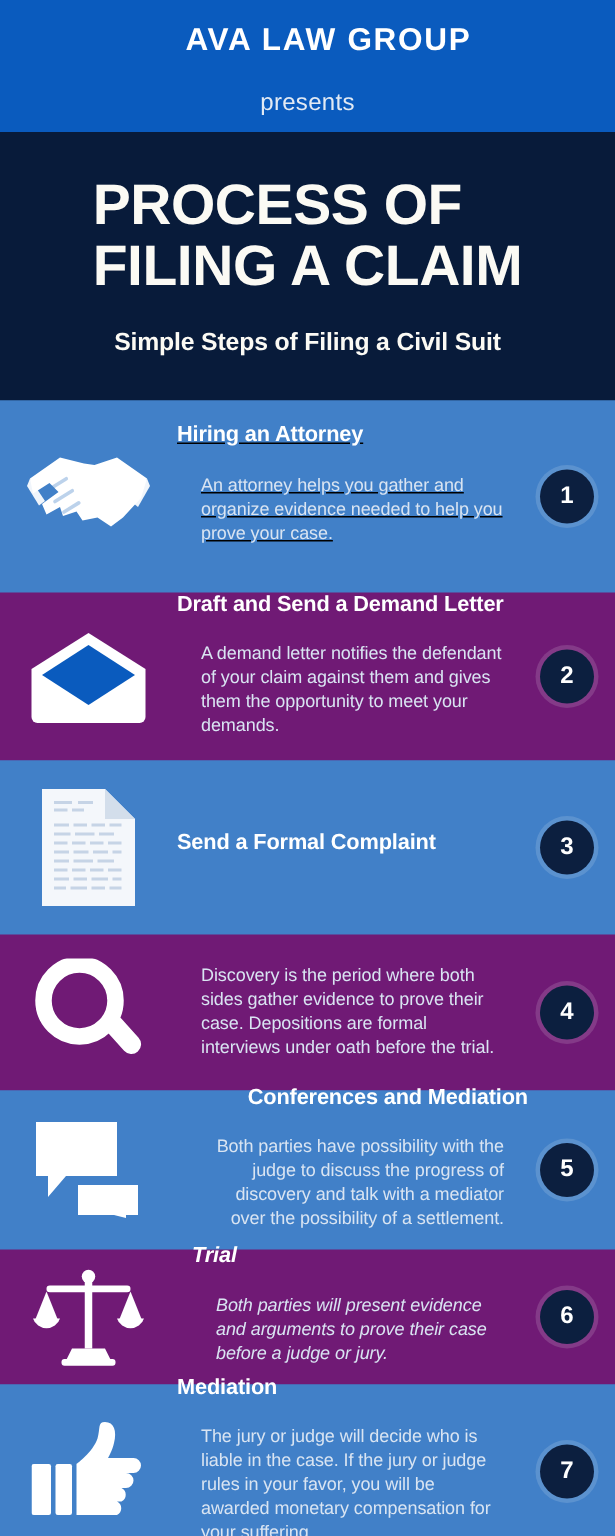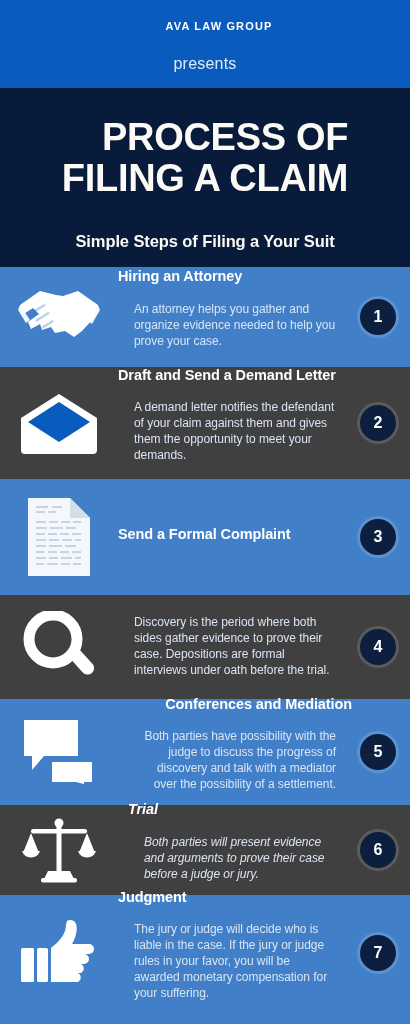--- a/index.html
+++ b/index.html
@@ -26,21 +26,21 @@
     background: #0A5BBE;
     display: flex;
     flex-direction: column;
     align-items: center;
     justify-content: center;
     box-sizing: border-box;
     padding-top: 4px;
   }
   .brand-name {
     color: #ffffff;
-    font-size: 11px;
+    font-size: 21px;
     font-weight: bold;
     letter-spacing: 1.15px;
     line-height: 1;
     margin-left: 28px;
   }
   .brand-presents {
     color: #E2EAF4;
     font-size: 16px;
     font-weight: normal;
     letter-spacing: .2px;
@@ -57,23 +57,23 @@
     justify-content: center;
     box-sizing: border-box;
     padding: 0 10px 4px;
   }
   .main-title {
     color: #FBFAF4;
     font-size: 38px;
     font-weight: bold;
     line-height: 1.09;
     letter-spacing: -0.3px;
-    text-align: right;
+    text-align: left;
     text-transform: uppercase;
-    margin: 17px;
+    margin: 4px;
   }
   .main-title .line {
     display: block;
   }
   .subtitle {
     color: #FBFAF4;
     font-size: 16.5px;
     font-weight: bold;
     text-align: center;
     margin-top: 16px;
@@ -85,21 +85,21 @@
     display: block;
   }
   .step {
     position: relative;
     box-sizing: border-box;
     display: flex;
     align-items: flex-start;
     padding: 0 10px 0 0;
   }
   .step.tone-light { background: #4180C8; }
-  .step.tone-dark  { background: #404040; justify-content: flex-end; }
+  .step.tone-dark  { background: #701a75; justify-content: flex-end; }
 
   .step-icon {
     flex: 0 0 118px;
     width: 118px;
     display: flex;
     align-items: center;
     justify-content: center;
     align-self: center;
   }
   .step-icon svg { display: block; }
@@ -138,21 +138,21 @@
     display: flex;
     align-items: center;
     justify-content: center;
     color: #FFFFFF;
     font-size: 16px;
     font-weight: bold;
     line-height: 1;
   }
 
   
-  .step.s1 { height: 100px; }
+  .step.s1 { height: 128px; text-decoration: underline; }
   .step.s2 { height: 112px; }
   .step.s3 { height: 116px; }
   .step.s4 { height: 104px; }
   .step.s5 { height: 106px; text-align: right; }
   .step.s6 { height: 90px; }
   .step.s7 { height: 116px; }
 
   
   .step.s6 .step-body { padding-left: 10px; font-style: italic; }
 
@@ -169,21 +169,21 @@
   <div class="brand-band">
     <div class="brand-name">AVA LAW GROUP</div>
     <div class="brand-presents">presents</div>
   </div>
 
   <div class="title-band">
     <h1 class="main-title">
       <span class="line">PROCESS OF</span>
       <span class="line">FILING A CLAIM</span>
     </h1>
-    <div class="subtitle">Simple Steps of Filing a Your Suit</div>
+    <div class="subtitle">Simple Steps of Filing a Civil Suit</div>
   </div>
 
   <div class="steps">
 
     <div class="step s1 tone-light">
       <div class="step-icon">
         <svg width="86" height="58" viewBox="0 0 86 58" aria-hidden="true">
           <g class="icon-white">
             <path d="M40 7 L24 3 L4 17 L6 27 L17 20 L23 26 L12 34 L15 41 L24 36 L26 42 L35 39 L39 45 L49 43 L58 49 L66 43 L78 30 L82 17 L62 3 L47 8 Z"></path>
             <path d="M4 17 L2 22 L10 35 L14 32 Z" opacity="0.92"></path>
@@ -321,20 +321,20 @@
       <div class="step-icon">
         <svg width="76" height="66" viewBox="0 0 76 66" aria-hidden="true">
           <g class="icon-white">
             <rect x="0" y="28" width="13" height="34" rx="1.5"></rect>
             <rect x="16" y="28" width="11" height="34" rx="1.5"></rect>
             <path d="M30 28 C30 28 41 20 44 11 C46 4 44 0 49 0 C55 0 57 6 55 14 C54 19 51 24 51 24 L68 24 A5 5 0 0 1 68 34 L63 34 A5 5 0 0 1 63 44 L60 44 A5 5 0 0 1 60 53 L57 53 A5 5 0 0 1 57 62 L30 62 Z"></path>
           </g>
         </svg>
       </div>
       <div class="step-body">
-        <div class="step-title">Judgment</div>
+        <div class="step-title">Mediation</div>
         <div class="step-desc">The jury or judge will decide who is liable in the case. If the jury or judge rules in your favor, you will be awarded monetary compensation for your suffering.</div>
       </div>
       <div class="step-badge">7</div>
     </div>
 
   </div>
 </div>
 
 </body></html>

